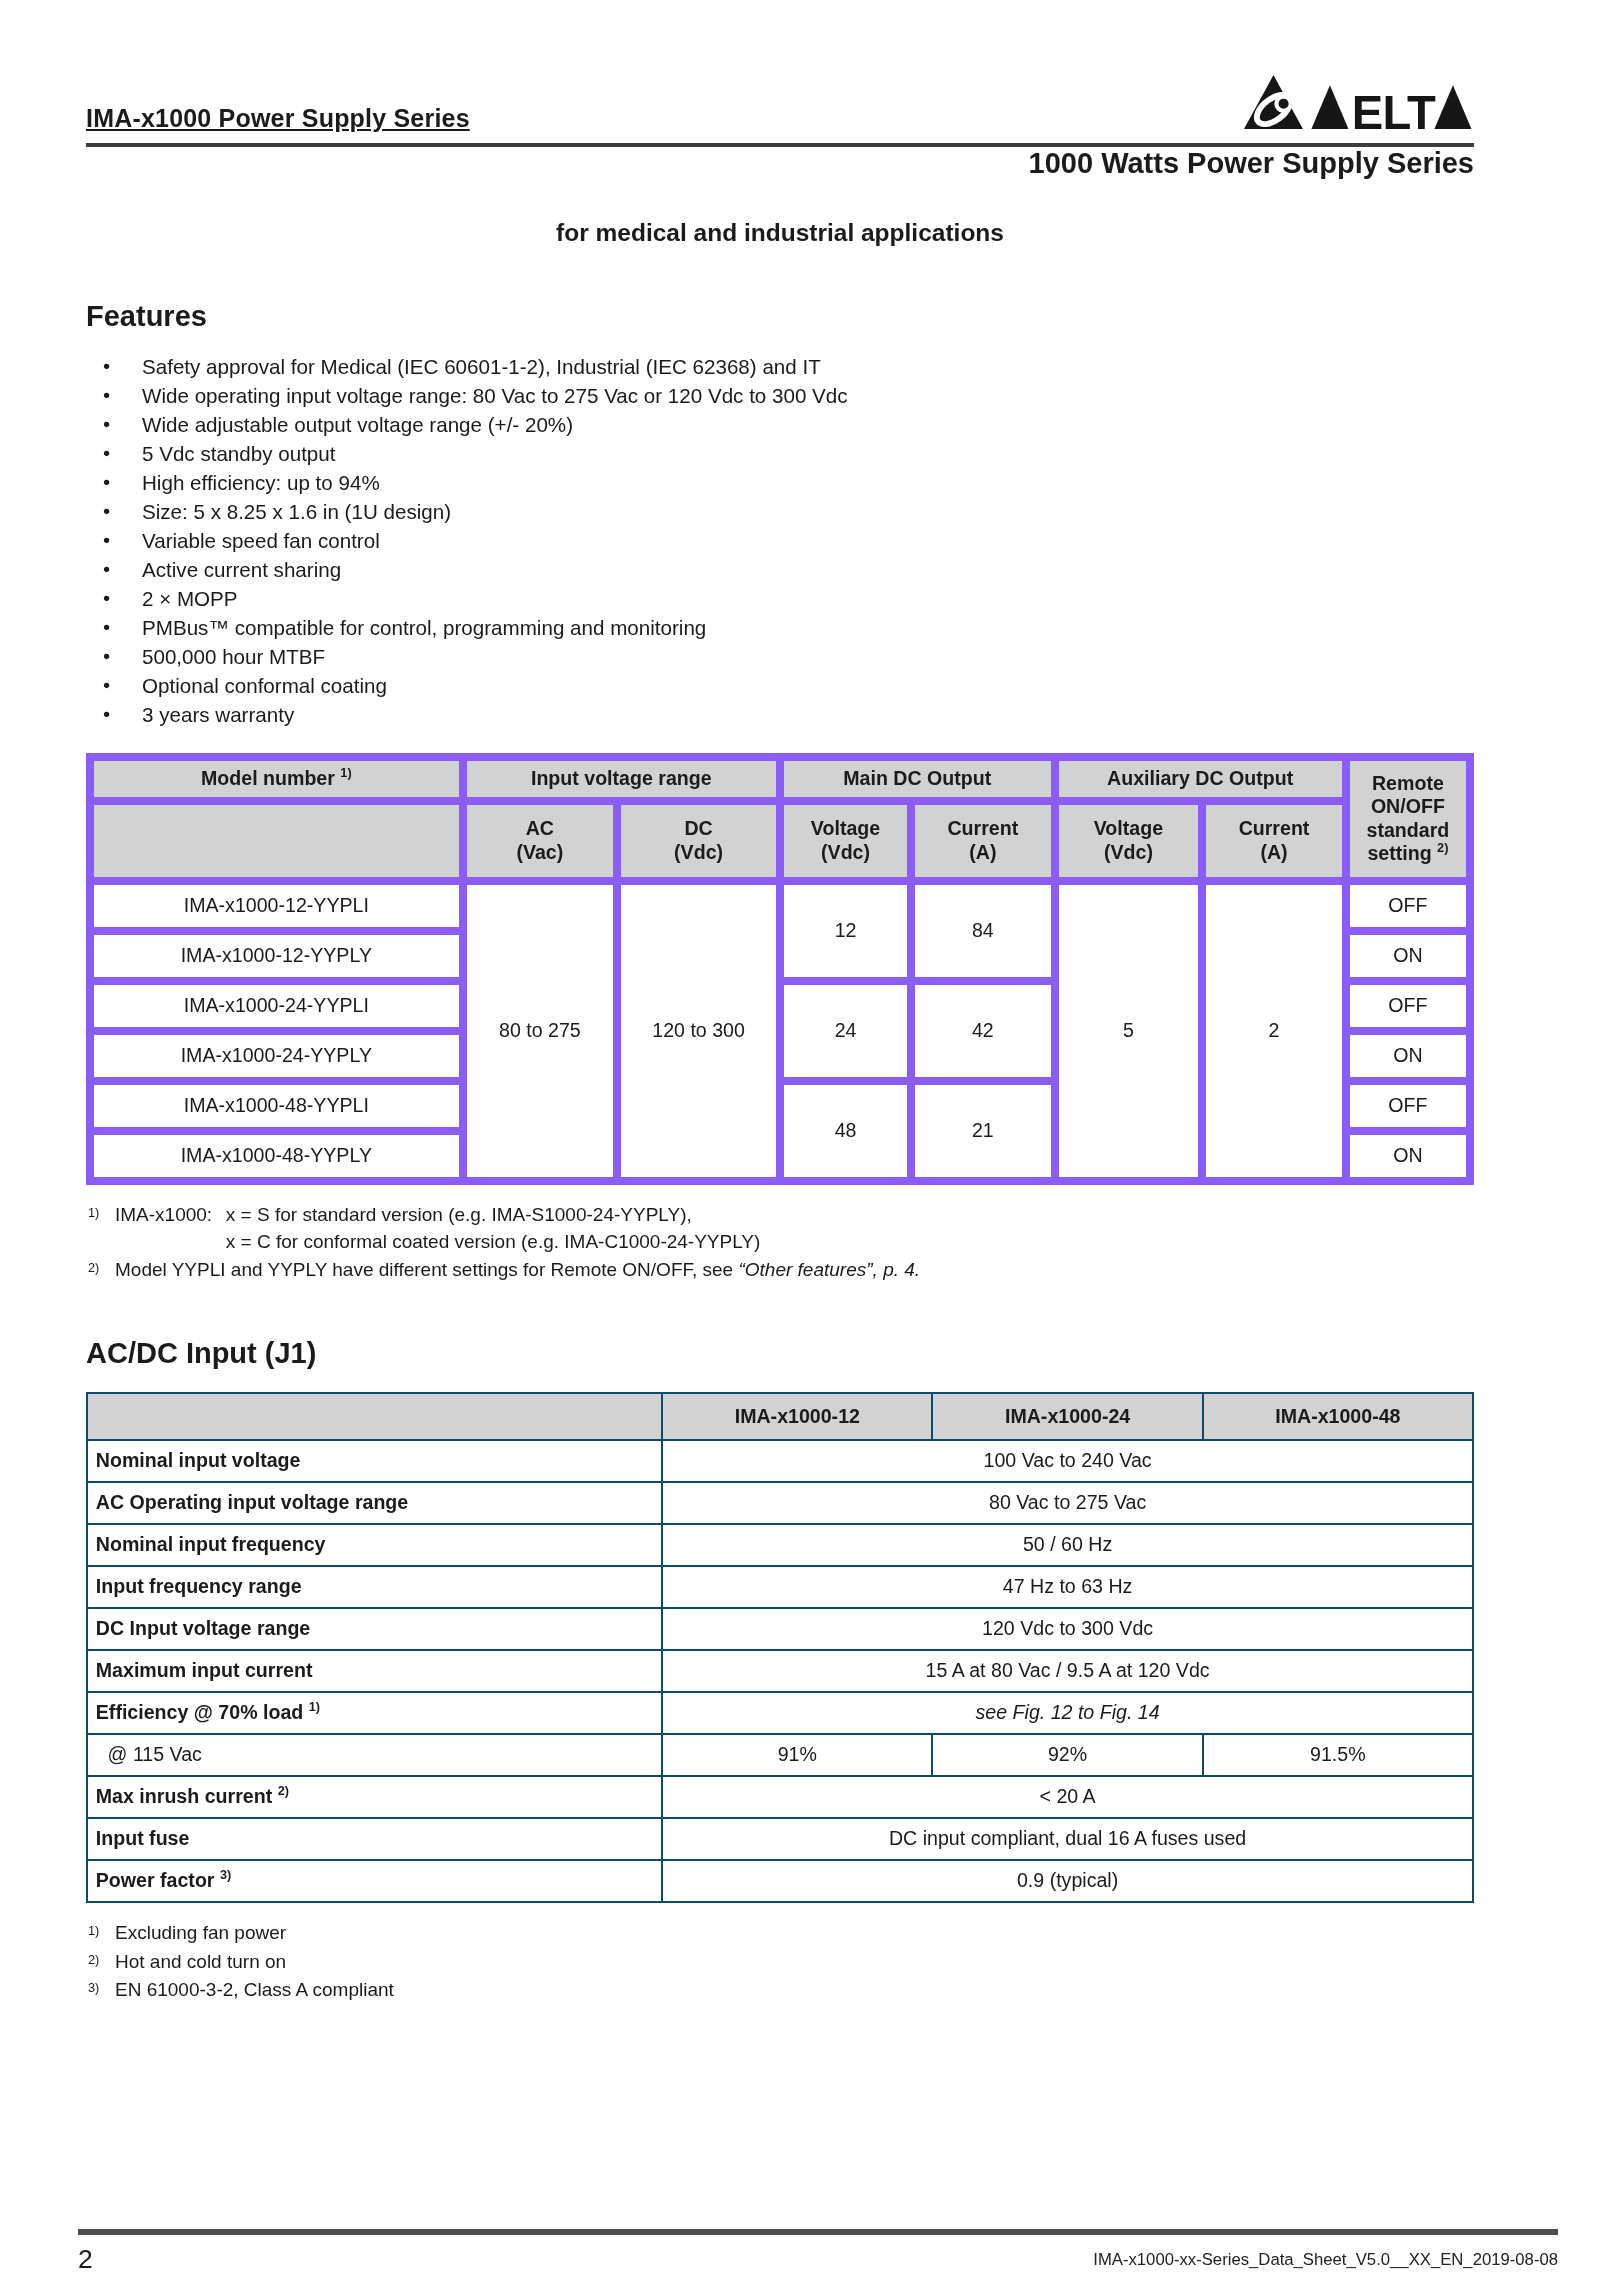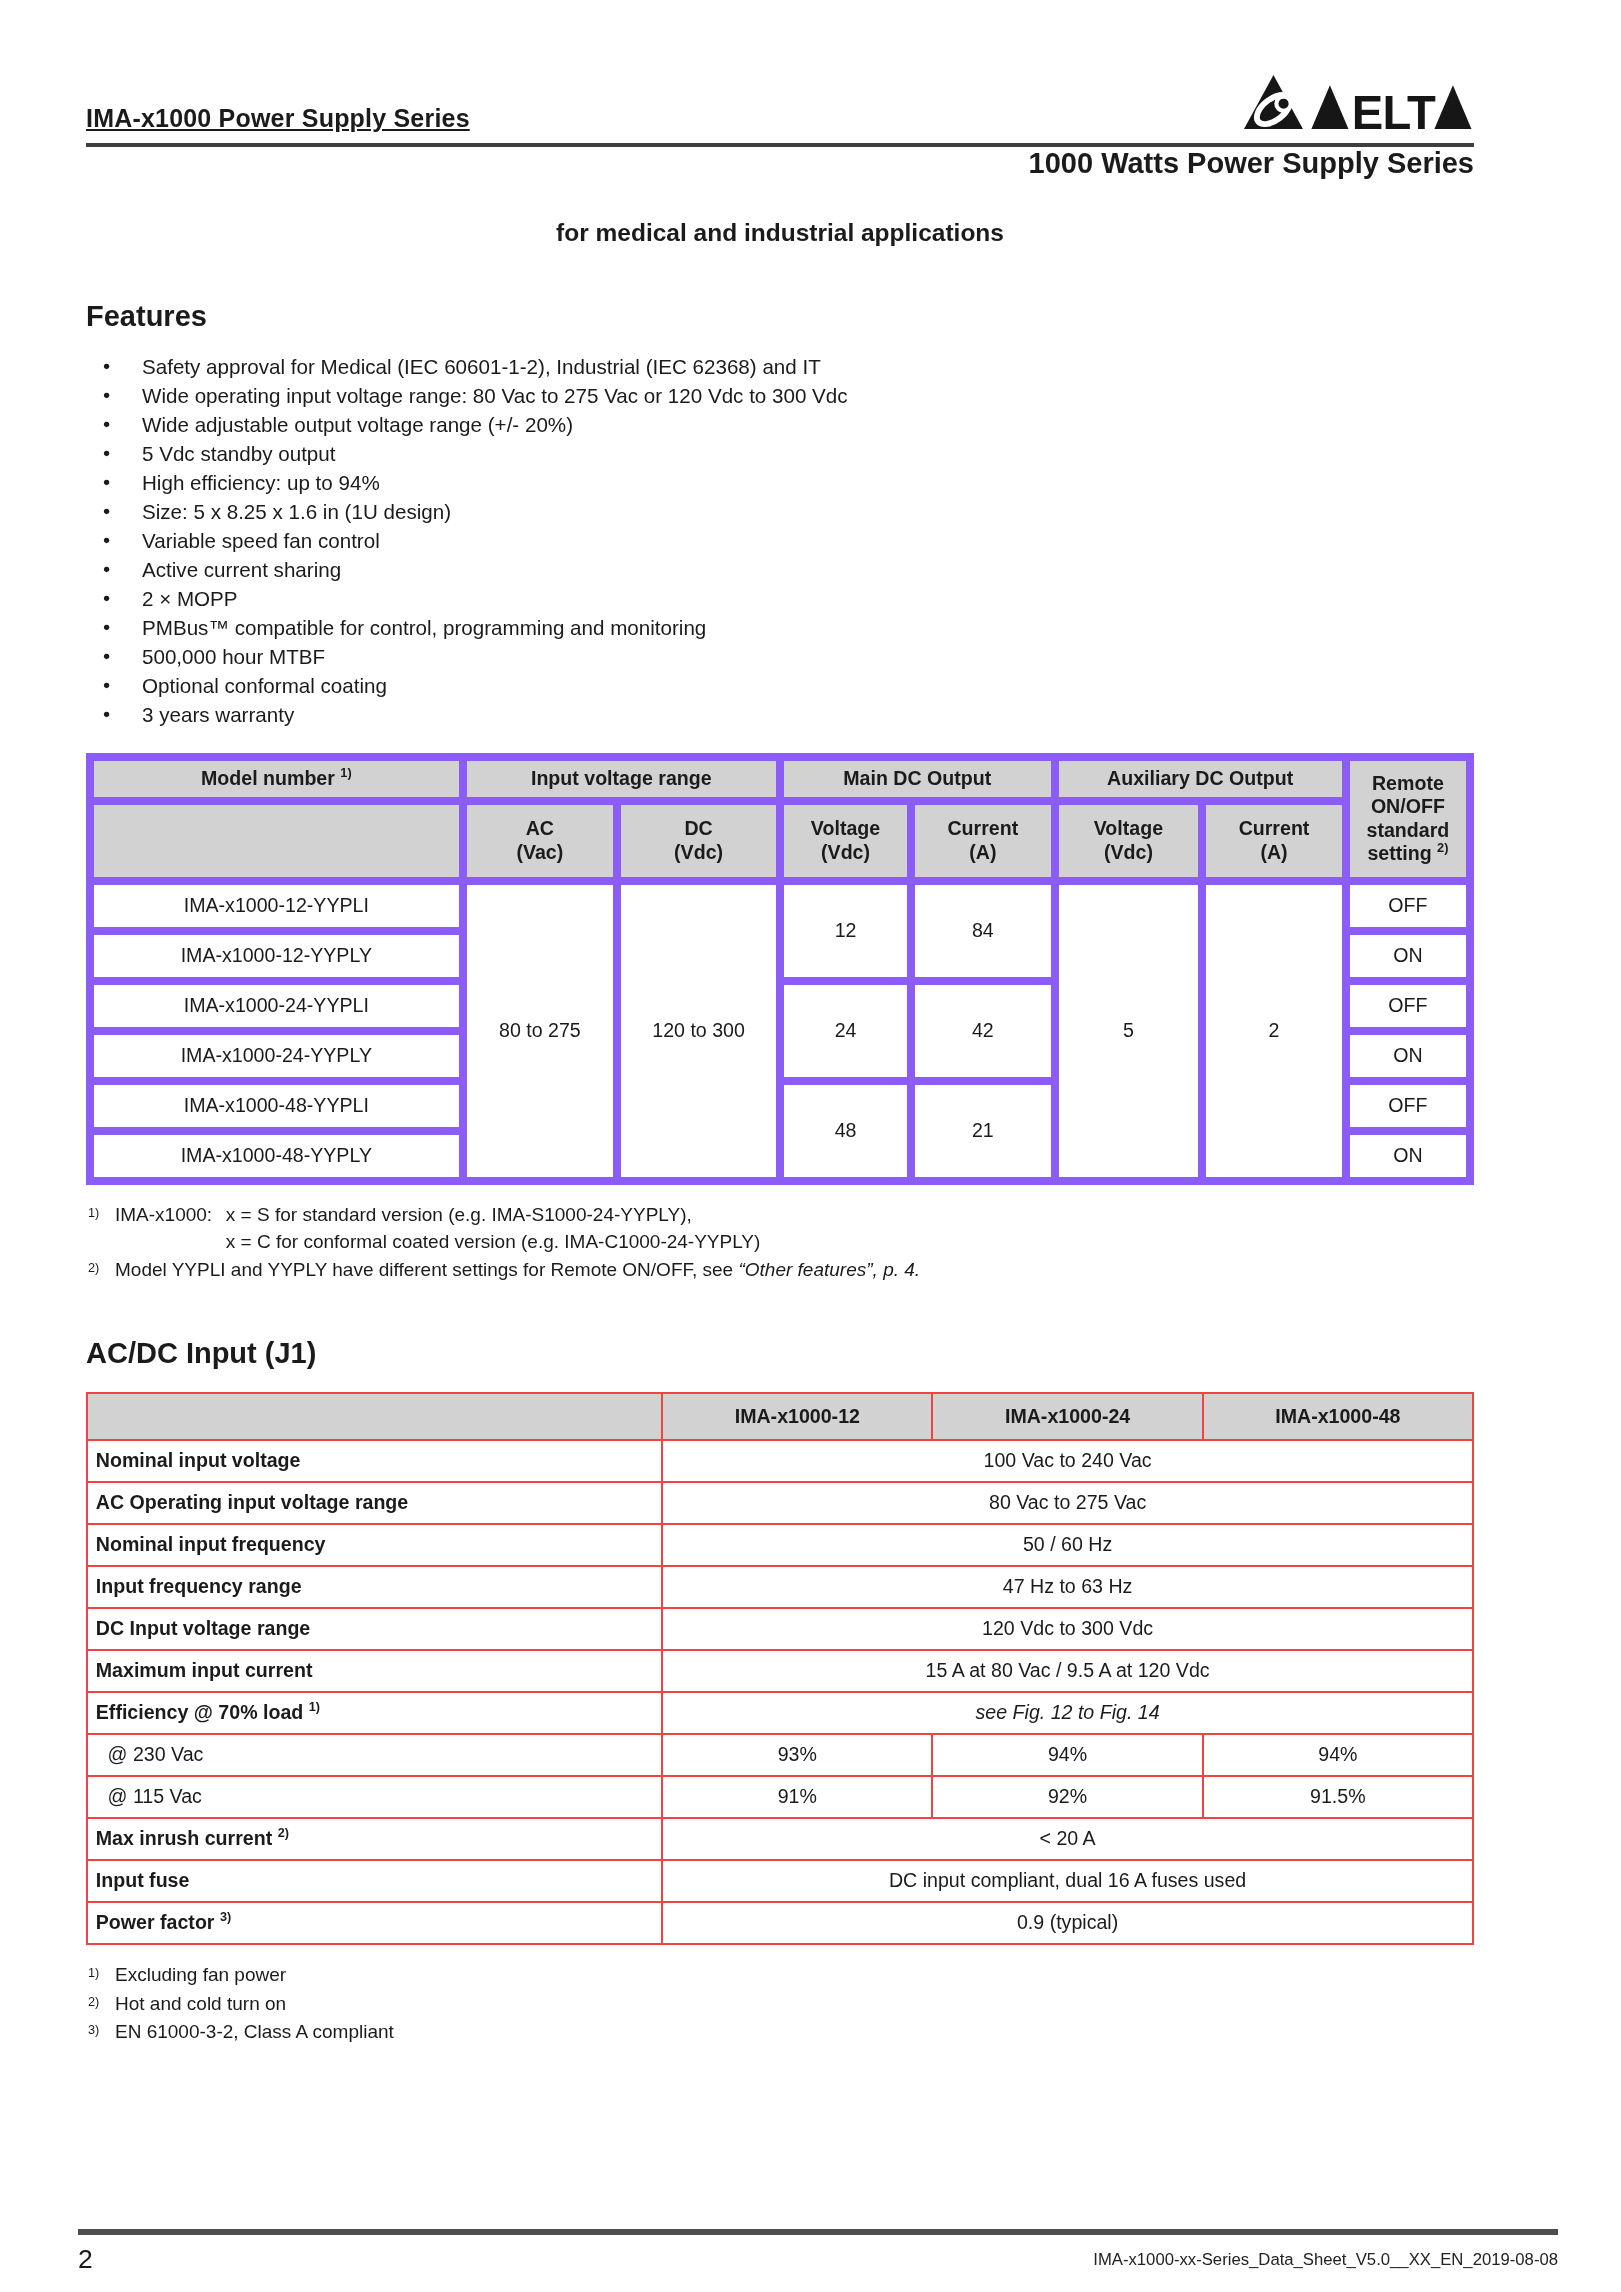--- a/index.html
+++ b/index.html
@@ -43,21 +43,21 @@
 
   
   .footnotes { margin-top:17.6px; font-size:19px; line-height:26.5px; }
   .fn-row { display:flex; align-items:flex-start; margin-top:2px; }
   .fn-marker { font-size:12.7px; margin-top:-2px; width:29px; flex:0 0 29px; padding-left:2px; }
   .fn-label { margin-right:13.7px; }
   .fn-italic { font-style:italic; }
 
   
   .ac-table { margin-top:21.6px; }
-  .ac-table th, .ac-table td { border:2px solid #ef4444; font-size:19.6px; vertical-align:middle; }
+  .ac-table th, .ac-table td { border:2px solid #0c4a6e; font-size:19.6px; vertical-align:middle; }
   .ac-table th { background:#d2d2d2; font-weight:bold; text-align:center; height:47px; }
   .ac-table td { height:42px; background:#fff; }
   .ac-table td.lbl { font-weight:bold; text-align:left; padding-left:7.8px; }
   .ac-table td.lbl-sub { font-weight:normal; text-align:left; padding-left:19.6px; }
   .ac-table td.val { text-align:center; font-weight:normal; }
   .italic { font-style:italic; }
 
   
   .page-footer { position:absolute; left:78px; right:63px; bottom:17.6px; }
   .footer-rule { height:5.9px; background:#4e4e4e; }
@@ -250,26 +250,20 @@
       </tr>
       <tr>
         <td class="lbl">Maximum input current</td>
         <td class="val" colspan="3">15 A at 80 Vac / 9.5 A at 120 Vdc</td>
       </tr>
       <tr>
         <td class="lbl"><span>Efficiency @ 70% load</span> <sup>1)</sup></td>
         <td class="val italic" colspan="3">see Fig. 12 to Fig. 14</td>
       </tr>
       <tr>
-        <td class="lbl-sub">@ 230 Vac</td>
-        <td class="val">93%</td>
-        <td class="val">94%</td>
-        <td class="val">94%</td>
-      </tr>
-      <tr>
         <td class="lbl-sub">@ 115 Vac</td>
         <td class="val">91%</td>
         <td class="val">92%</td>
         <td class="val">91.5%</td>
       </tr>
       <tr>
         <td class="lbl"><span>Max inrush current</span> <sup>2)</sup></td>
         <td class="val" colspan="3">&lt; 20 A</td>
       </tr>
       <tr>

